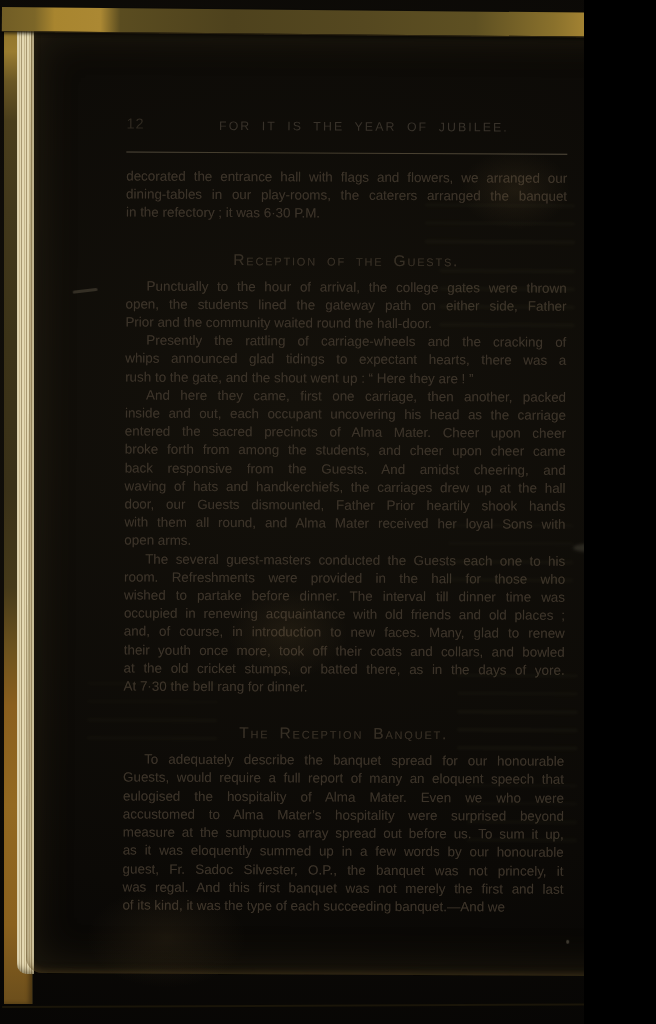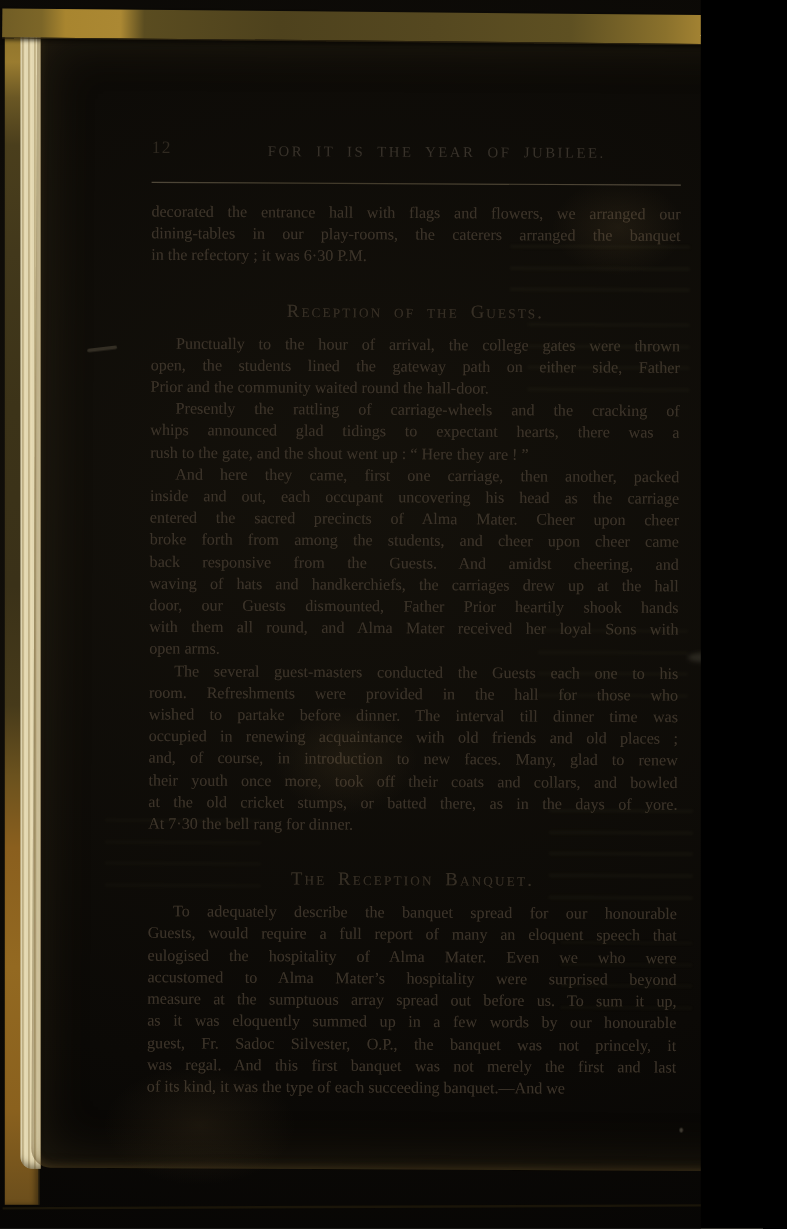--- a/index.html
+++ b/index.html
@@ -5,21 +5,21 @@
   html, body { margin: 0; padding: 0; }
   body { background: #000; }
 
   .scene {
     position: relative;
     width: 584px;
     height: 1024px;
     overflow: hidden;
     background:
       radial-gradient(900px 700px at 50% 40%, #14110b 0%, #0b0906 70%, #060504 100%);
-    font-family: Liberation Serif, serif;
+    font-family: Liberation Sans, sans-serif;
   }
 
   
   .cover-top {
     position: absolute; left: 2px; top: 7px; width: 658px; height: 24px;
     transform: rotate(0.55deg); transform-origin: left top;
     background: linear-gradient(90deg,
       #715d25 0%, #7c6628 5%, #a8852f 8%, #ab8833 15%, #5a4c20 18%,
       #4e421d 35%, #554820 55%, #5e5022 72%, #8a712c 84%,
       #b08c36 91%, #c19a3c 96%, #5a461c 100%);

